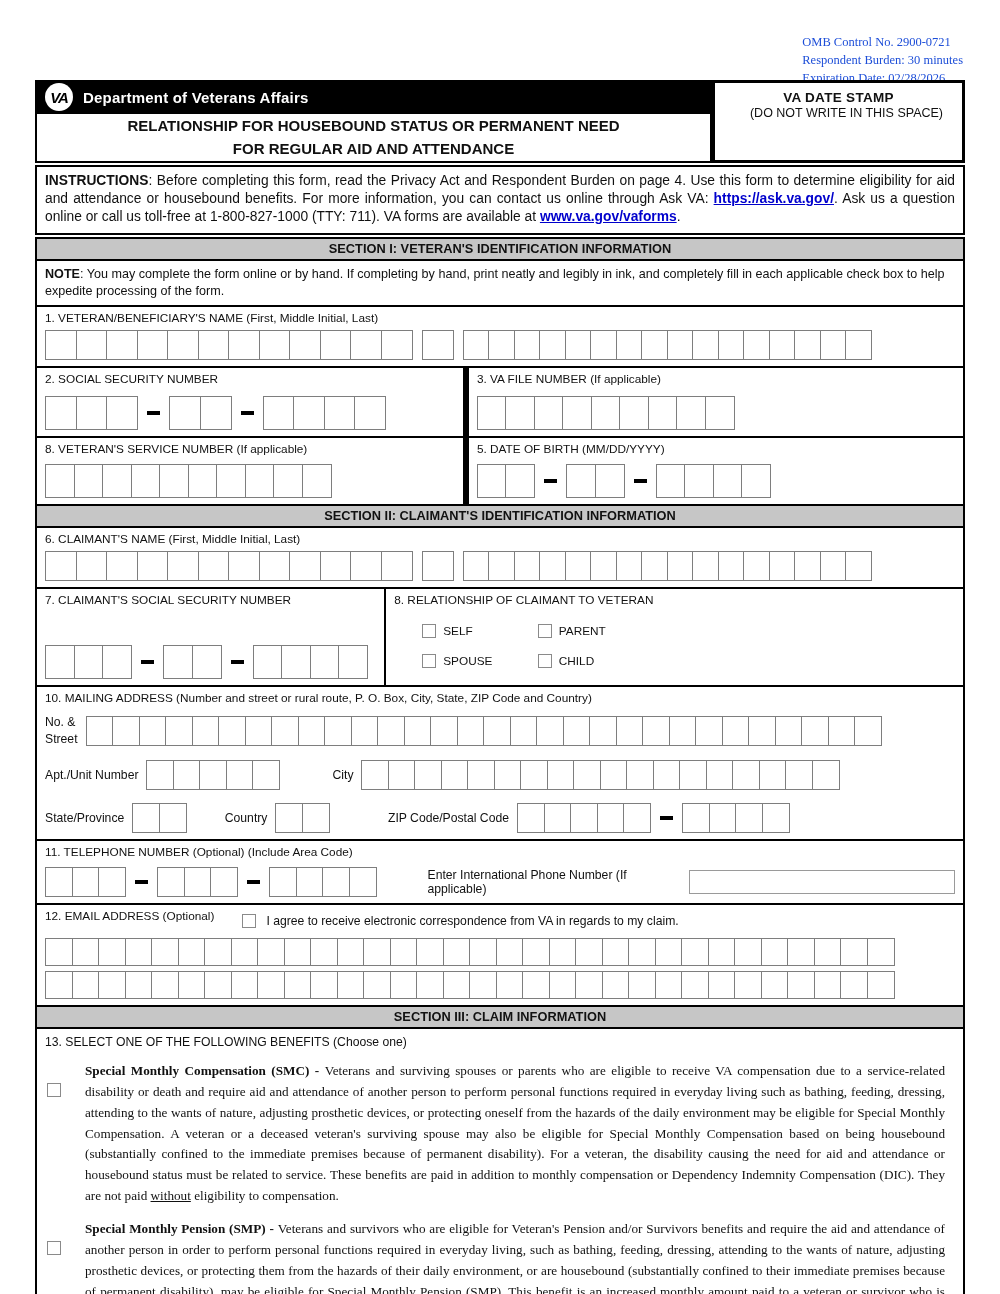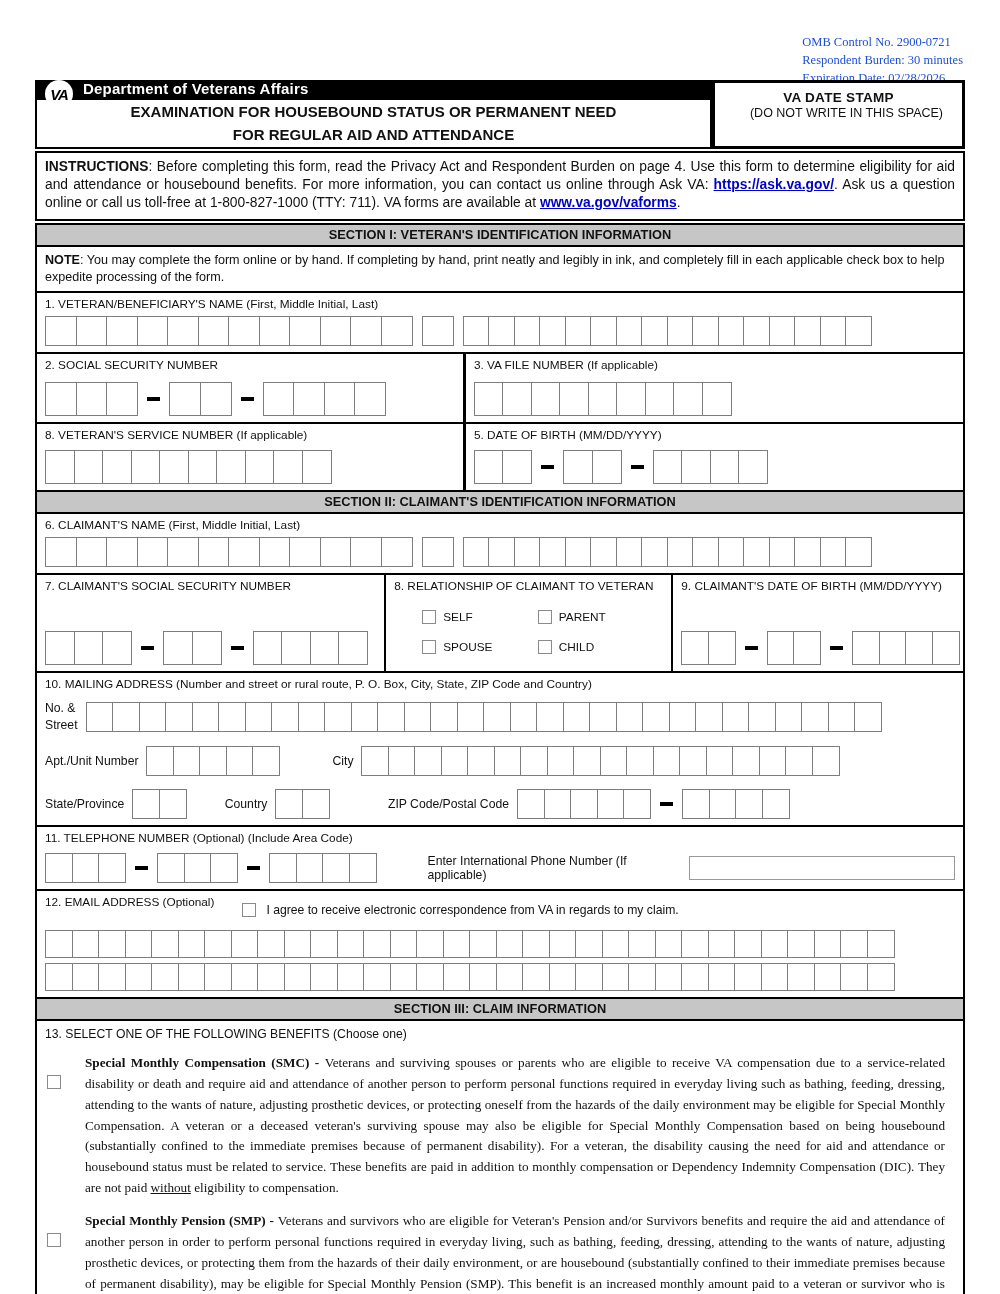--- a/index.html
+++ b/index.html
@@ -12,21 +12,21 @@
     position:absolute; top:33px; right:37px;
     font-family:"Liberation Serif", serif; font-size:12.5px; line-height:1.45;
     text-align:left; color:#1d4ed8;
   }
   .form-wrap { position:absolute; left:35px; top:80px; width:930px; }
 
   
   .head-row { display:flex; align-items:stretch; }
   .head-left { width:677px; display:flex; flex-direction:column; }
   .masthead {
-    background:#000; color:#fff; height:20px; display:flex; align-items:flex-start;
+    background:#000; color:#fff; height:34px; display:flex; align-items:center;
     padding-left:10px; gap:10px;
   }
   .va-logo {
     width:28px; height:28px; background:#fff; border-radius:50%;
     color:#000; font-weight:bold; font-size:15px; display:flex;
     align-items:center; justify-content:center; letter-spacing:-1px;
     font-style:italic;
   }
   .agency { font-size:15px; font-weight:bold; letter-spacing:.2px; }
   .title-box {
@@ -70,21 +70,21 @@
   .cell:first-child { margin-left:0; }
   .w32 .cell { width:32px; }
   .w30 .cell { width:30px; }
   .w28 .cell { width:28px; }
   .h34 .cell { height:34px; }
   .h28 .cell { height:28px; }
   .boxline { display:flex; align-items:center; gap:9px; }
   .dash { width:13px; height:4px; background:#000; flex:0 0 auto; }
 
   .cols { display:flex; }
-  .col2a { width:46%; } .col2b { width:54%; border-left:3px solid #000000; }
+  .col2a { width:46%; } .col2b { width:54%; border-left:6px solid #000000; }
   .col3a { width:37.5%; } .col3b { width:31%; border-left:2px solid #000; }
   .col3c { width:31.5%; border-left:2px solid #000; }
 
   .ckbx {
     width:14px; height:14px; border:1.5px solid #8a8a8a; background:#fff;
     display:inline-block; flex:0 0 auto;
   }
   .rel-grid {
     display:grid; grid-template-columns:1fr 1fr; row-gap:16px;
     padding:12px 10px 6px 28px; font-size:11.8px;
@@ -121,21 +121,21 @@
 
 <div class="form-wrap">
 
   <div class="head-row">
     <div class="head-left">
       <div class="masthead">
         <span class="va-logo">VA</span>
         <span class="agency">Department of Veterans Affairs</span>
       </div>
       <div class="title-box">
-        <div>EXAMINATION FOR HOUSEBOUND STATUS OR PERMANENT NEED</div>
+        <div>RELATIONSHIP FOR HOUSEBOUND STATUS OR PERMANENT NEED</div>
         <div>FOR REGULAR AID AND ATTENDANCE</div>
       </div>
     </div>
     <div class="date-stamp">
       <div class="ds1">VA  DATE STAMP</div>
       <div class="ds2">(DO NOT WRITE IN THIS SPACE)</div>
     </div>
   </div>
 
   <div class="instructions">
@@ -353,41 +353,20 @@
           <span class="opt">
             <span class="ckbx"></span>
             <span>SPOUSE</span>
           </span>
           <span class="opt">
             <span class="ckbx"></span>
             <span>CHILD</span>
           </span>
         </div>
       </div>
-      <div class="col3c pad">
-        <div class="flabel">9. CLAIMANT'S DATE OF BIRTH (MM/DD/YYYY)</div>
-        <div class="boxline" style="margin-top:38px;">
-          <div class="boxes w28 h34">
-              <span class="cell"></span>
-              <span class="cell"></span>
-            </div>
-          <span class="dash"></span>
-          <div class="boxes w28 h34">
-              <span class="cell"></span>
-              <span class="cell"></span>
-            </div>
-          <span class="dash"></span>
-          <div class="boxes w28 h34">
-              <span class="cell"></span>
-              <span class="cell"></span>
-              <span class="cell"></span>
-              <span class="cell"></span>
-            </div>
-        </div>
-      </div>
     </div>
 
     <div class="row pad">
       <div class="flabel">10. MAILING ADDRESS (Number and street or rural route, P. O. Box, City, State, ZIP Code and Country)</div>
       <div class="addr-line">
         <span class="lab lab2">
           <div>No. &amp;</div>
           <div>Street</div>
         </span>
         <div class="boxes w28">
@@ -504,21 +483,21 @@
             <span class="cell"></span>
             <span class="cell"></span>
           </div>
         <span style="margin-left:42px; font-size:12.2px;">Enter International Phone Number (If applicable)</span>
         <span class="intl-input"></span>
       </div>
     </div>
 
     <div class="row pad email-rows">
       <div class="boxline" style="gap:0;">
-        <span class="flabel" style="margin-bottom:16px;">12. EMAIL ADDRESS (Optional)</span>
+        <span class="flabel" style="margin-bottom:10px;">12. EMAIL ADDRESS (Optional)</span>
         <span class="ckbx" style="margin-left:28px;"></span>
         <span style="font-size:12.2px; margin-left:10px;">I agree to receive electronic correspondence from VA in regards to my claim.</span>
       </div>
       <div class="boxes w28 h28">
           <span class="cell"></span>
           <span class="cell"></span>
           <span class="cell"></span>
           <span class="cell"></span>
           <span class="cell"></span>
           <span class="cell"></span>

